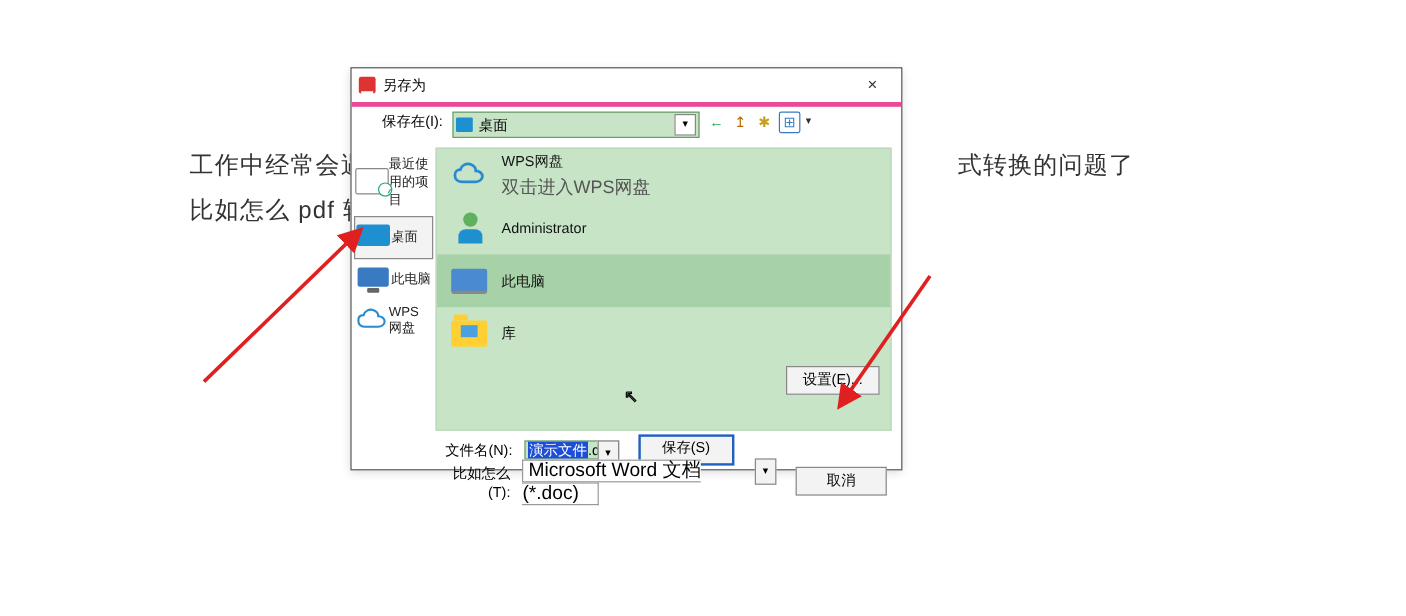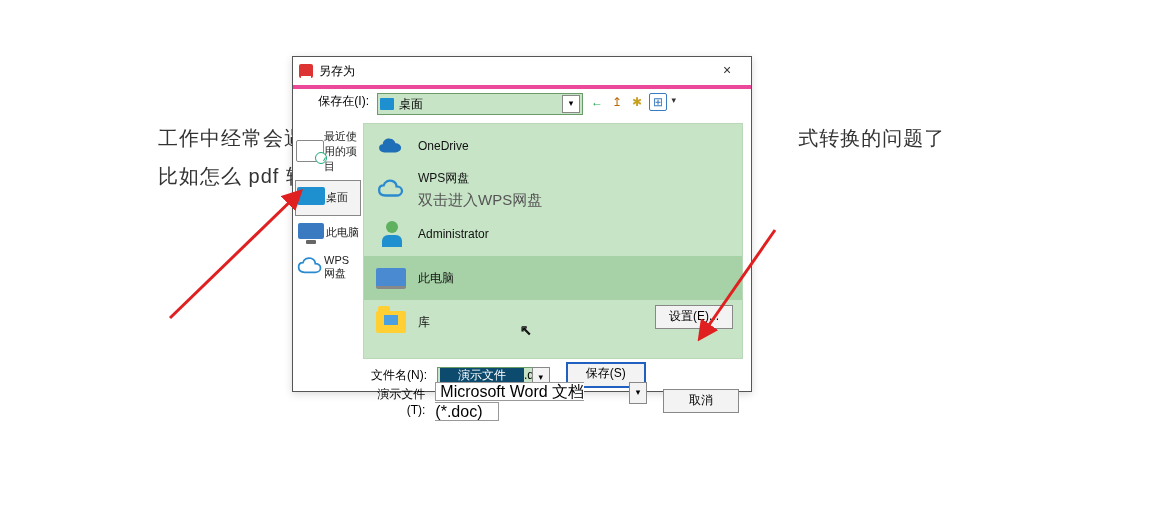--- a/index.html
+++ b/index.html
@@ -101,21 +101,21 @@
   
   .cursor{position:absolute;left:156px;top:198px;font-size:14px;color:#fff;
     -webkit-text-stroke:1px #000}
 
   
   .bottom{padding:2px 12px 0 70px}
   .brow{display:flex;align-items:center;height:24px;margin-top:2px}
   .brow .blbl{width:64px;text-align:right;margin-right:10px;font-size:12px}
   .fname-input{width:196px;height:18px;border:1px solid #6a9c6a;
     background:#c7e4c7;padding:0 2px;font-size:12px}
-  .fname-input .sel{background:#0c4a6e;color:#fff;padding:0 18px}
+  .fname-input .sel{background:#1d4ed8;color:#fff;padding:0 1px}
   .combo-wrap{position:relative}
   .combo-btn{position:absolute;right:0;top:0;width:16px;height:20px;
     border:1px solid #888;background:#f3f3f3;text-align:center;line-height:18px;
     font-size:9px}
   .ftype-select{width:214px;height:20px;border:1px solid #999;background:#fff;
     font-size:16px;padding:0 16px 0 4px}
 
   .btn{width:76px;height:22px;border:1px solid #888;background:#f3f3f3;
     text-align:center;line-height:20px;font-size:12px;cursor:pointer;
     margin-left:16px}
@@ -185,30 +185,20 @@
         <div class="s-ico ico-wps">
           <svg viewBox="0 0 32 24">
               <path d="M10 18c-4 0-7-2-7-6 0-3 2-5 5-5 1-4 5-6 9-5 3 1 5 3 5 6 3 0 6 2 6 5s-3 5-6 5H10z" fill="none" stroke="#2a8ad0" stroke-width="2"></path>
             </svg>
         </div>
         <span class="s-lbl">WPS网盘</span>
       </div>
     </div>
 
     <div class="filepane">
-      <div class="file-item">
-        <div class="fi-ico ico-onedrive">
-          <svg viewBox="0 0 32 24">
-              <path d="M9 19c-4 0-6-2-6-5 0-2 1-4 4-4 0-4 4-7 8-6 3 0 5 2 6 5 3 0 6 2 6 5 0 3-3 5-6 5H9z" fill="#1e6fb8"></path>
-            </svg>
-        </div>
-        <div>
-          <div class="fi-name">OneDrive</div>
-        </div>
-      </div>
       <div class="file-item">
         <div class="fi-ico ico-wpsdisk">
           <svg viewBox="0 0 32 24">
               <path d="M10 18c-4 0-7-2-7-6 0-3 2-5 5-5 1-4 5-6 9-5 3 1 5 3 5 6 3 0 6 2 6 5s-3 5-6 5H10z" fill="none" stroke="#2a8ad0" stroke-width="2.5"></path>
             </svg>
         </div>
         <div>
           <div class="fi-name">WPS网盘</div>
           <div class="fi-sub">双击进入WPS网盘</div>
         </div>
@@ -248,21 +238,21 @@
       <span class="blbl">文件名(N):</span>
       <span class="combo-wrap">
         <span class="fname-input">
           <span class="sel">演示文件</span><span>.doc</span>
         </span>
         <span class="combo-btn">▾</span>
       </span>
       <span class="btn primary">保存(S)</span>
     </div>
     <div class="brow">
-      <span class="blbl">演示文件(T):</span>
+      <span class="blbl">比如怎么(T):</span>
       <span class="combo-wrap">
         <span class="ftype-select">Microsoft Word 文档 (*.doc)</span>
         <span class="combo-btn">▾</span>
       </span>
       <span class="btn">取消</span>
     </div>
   </div>
 </div>
 
 <svg class="arrow-svg" width="1172" height="513">

